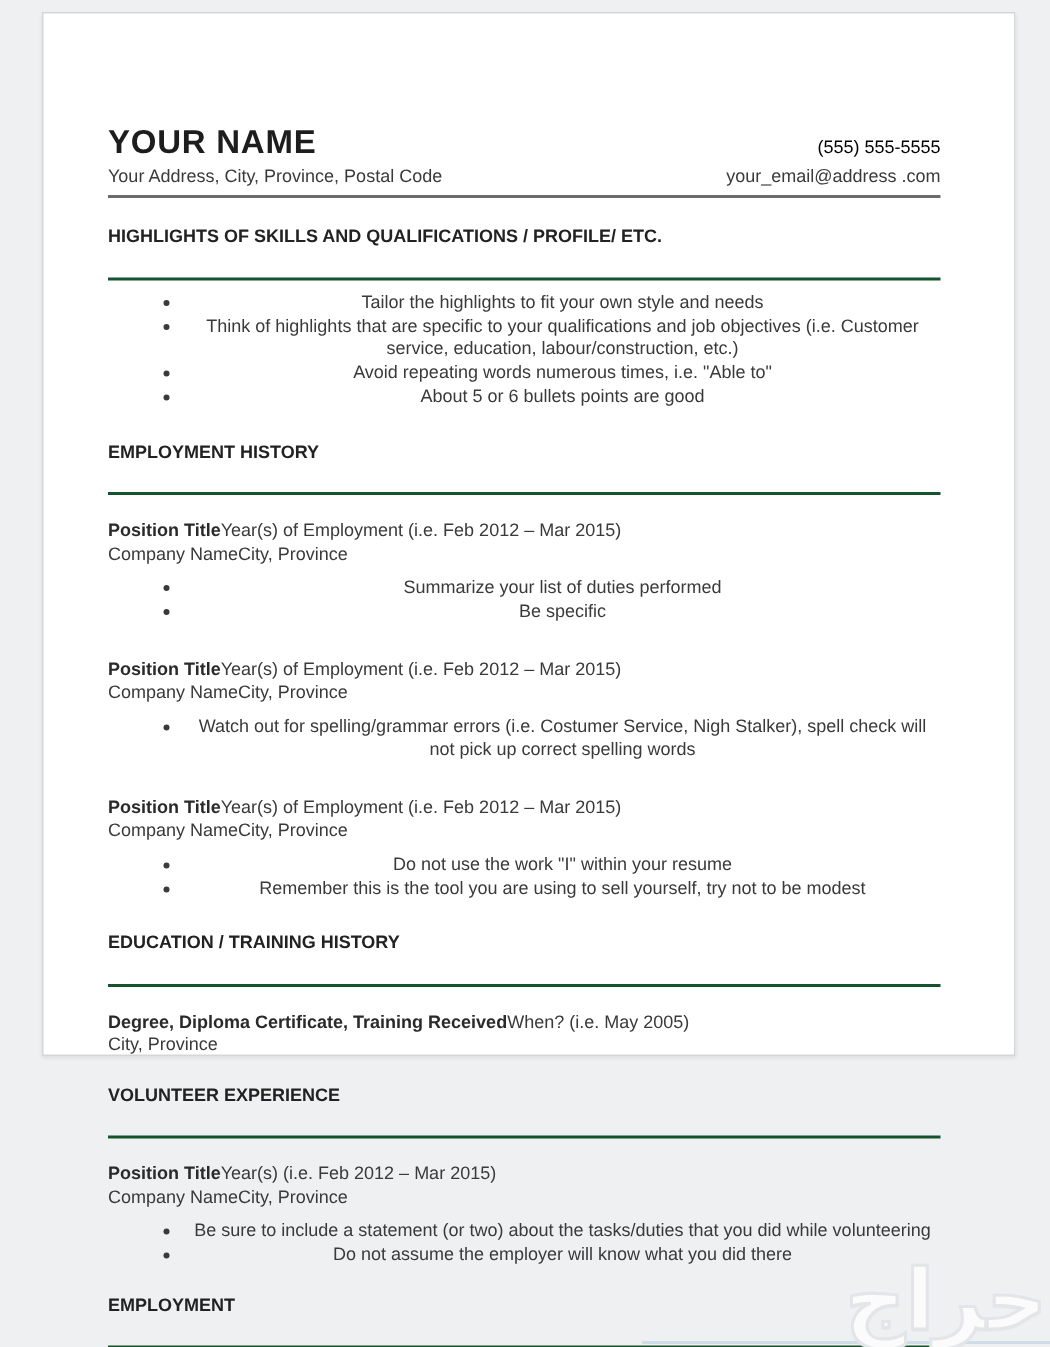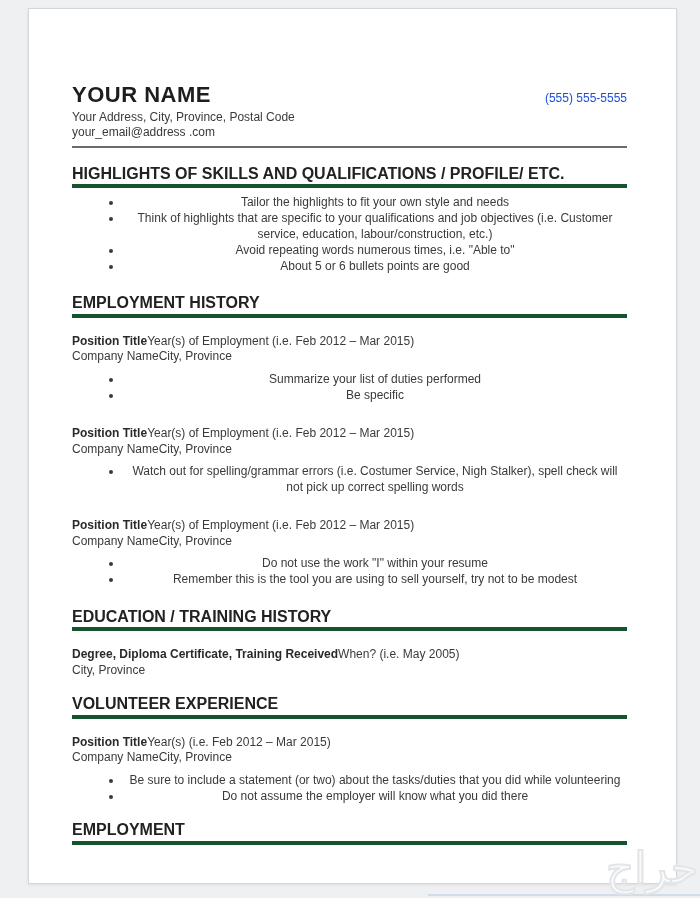--- a/index.html
+++ b/index.html
@@ -12,21 +12,21 @@
     background: #eef0f1;
     font-family: "Liberation Sans", sans-serif;
     position: relative;
     overflow: hidden;
   }
   .page {
     position: absolute;
     left: 28px;
     top: 8px;
     width: 649px;
-    height: 876px;
+    height: 696px;
     background: #ffffff;
     border: 1px solid #d4d6d8;
     box-shadow: 0 1px 3px rgba(0,0,0,0.08);
     box-sizing: border-box;
   }
   .content {
     padding: 52px 49px 0 43px;
     color: #3a3a3a;
     font-size: 12px;
     line-height: 15.5px;
@@ -40,37 +40,36 @@
   .name {
     font-size: 22px;
     line-height: 24px;
     font-weight: bold;
     color: #1d1d1d;
     letter-spacing: 0.5px;
     margin: 0;
   }
   .phone {
     font-size: 12px;
-    color: #1d4ed8;
+    color: #000000;
     margin-top: 30px;
   }
   .hdr-sub {
     display: flex;
     justify-content: space-between;
     border-bottom: 2px solid #6b6b6b;
     padding: 3px 0 5px 0;
-    flex-direction: column;
   }
   
   .sec-heading {
-    font-size: 16px;
+    font-size: 12px;
     font-weight: bold;
     color: #222222;
-    border-bottom: 4px solid #14532d;
-    padding-bottom: 3px;
+    border-bottom: 2px solid #14532d;
+    padding-bottom: 19px;
     margin: 0;
   }
   .sec { margin-top: 18px; }
   .gap-lg { margin-top: 21px; }
   ul.bullets {
     margin: 7px 0 0 0;
     padding-left: 51px;
     text-align: center;
   }
   ul.bullets li {
@@ -81,22 +80,22 @@
   }
   .bold { font-weight: bold; color: #2a2a2a; }
   .entry { margin-top: 16px; }
   .entry + .entry { margin-top: 23px; }
   
   .watermark {
     position: absolute;
     right: 2px;
     bottom: 2px;
     font-family: "DejaVu Sans", sans-serif;
-    font-size: 44px;
-    font-weight: normal;
+    font-size: 56px;
+    font-weight: bold;
     line-height: 56px;
     color: #fbfbfc;
     -webkit-text-stroke: 2px #e3e5e8;
     text-shadow: 0 1px 1px #dfe1e4;
     direction: rtl;
     letter-spacing: 6px;
     user-select: none;
   }
   .blue-edge {
     position: absolute;

